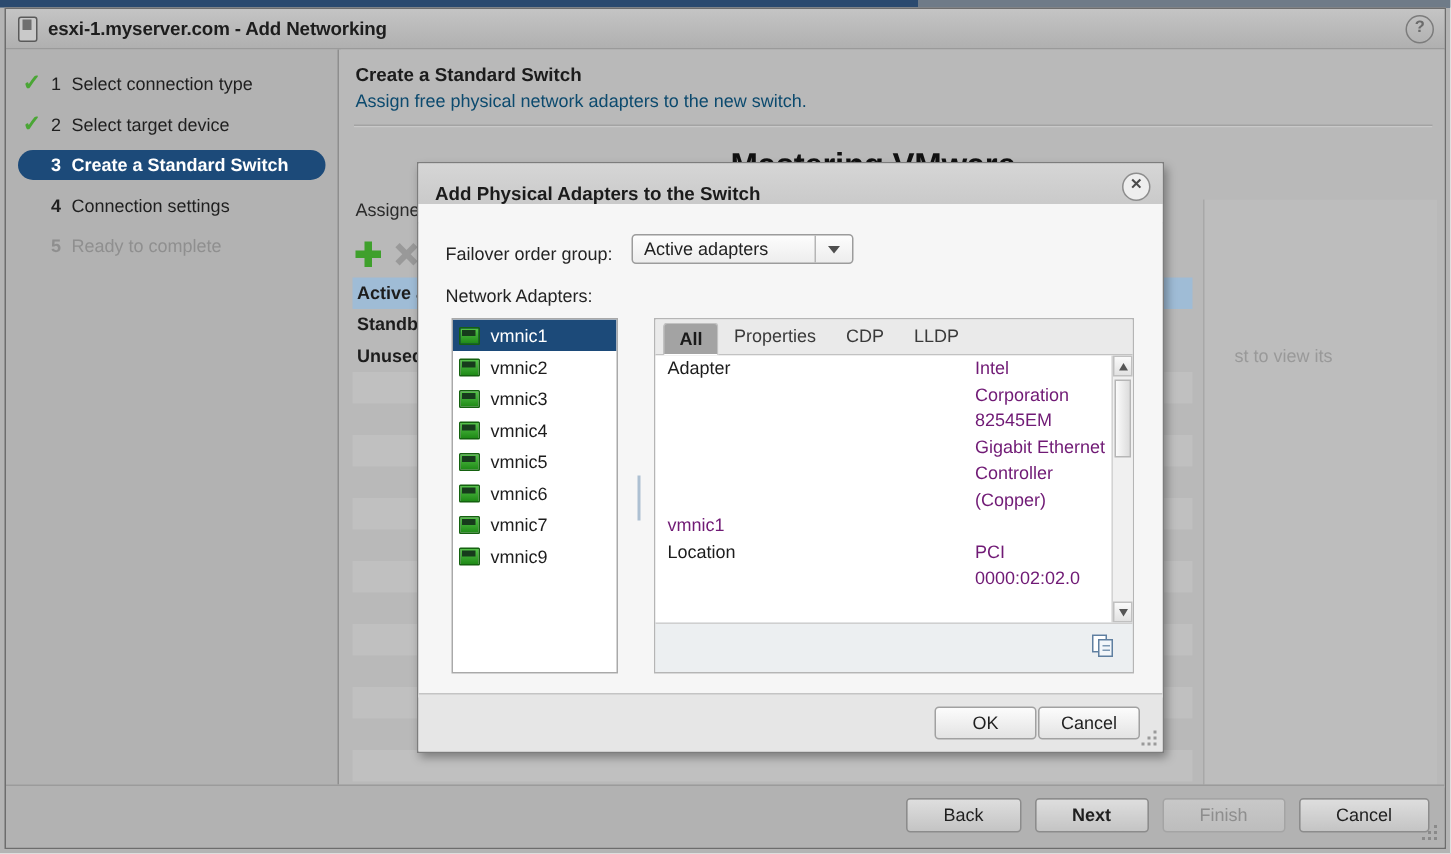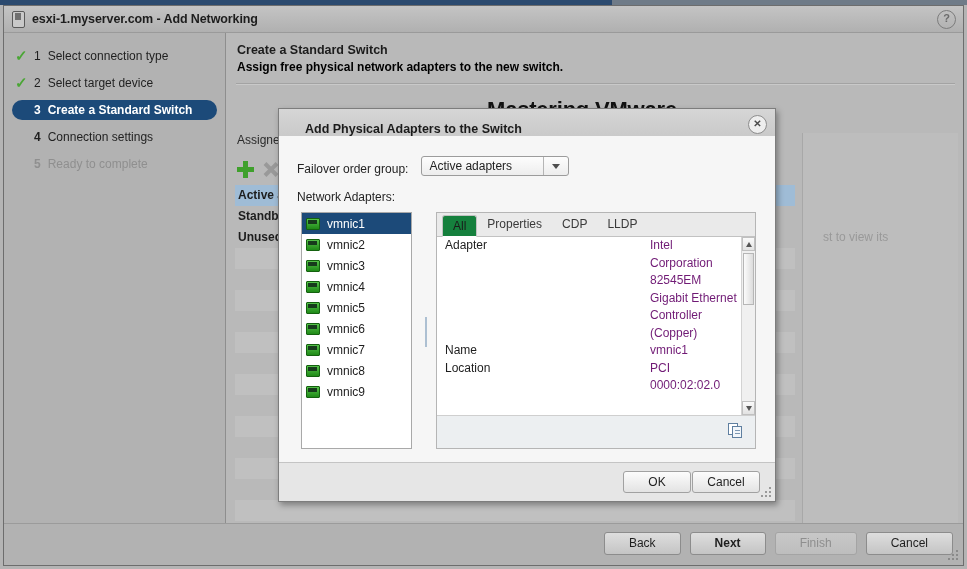--- a/index.html
+++ b/index.html
@@ -155,22 +155,21 @@
     padding: 10px 0 0 10px;
   }
   .content-title {
     font-size: 12.5px;
     font-weight: bold;
     color: #1c1c1c;
     margin-bottom: 3px;
   }
   .content-sub {
     font-size: 12px;
-    color: #000000;
-    font-weight: bold;
+    color: #0c4a6e;
   }
   .head-sep {
     margin: 9px 8px 0 9px;
     height: 1px;
     background: #a3a3a3;
     border-bottom: 1px solid #c9c9c9;
   }
 
   .assigned-label {
     position: absolute;
@@ -320,21 +319,21 @@
     box-shadow: 2px 3px 6px rgba(0,0,0,0.35);
     z-index: 100;
     box-sizing: border-box;
   }
   .dlg-titlebar {
     height: 40px;
     background: linear-gradient(to bottom, #d6d6d6 0%, #c4c4c4 100%);
     border-bottom: 1px solid #a7a7a7;
     display: flex;
     align-items: center;
-    padding-left: 26px;
+    padding-left: 11px;
     box-sizing: border-box;
   }
   .dlg-title {
     font-size: 12.5px;
     font-weight: bold;
     color: #1b1b1b;
   }
   .dlg-close {
     position: absolute;
     right: 8px; top: 6px;
@@ -481,25 +480,25 @@
   .tab {
     height: 22px;
     line-height: 21px;
     padding: 0 10px;
     font-size: 12px;
     color: #3a3a3a;
     cursor: pointer;
     box-sizing: border-box;
   }
   .tab.active {
-    background: #15803d;
+    background: #a3a3a3;
     border: 1px solid #c2c2c2;
     border-bottom: 1px solid #ffffff;
     border-radius: 3px 3px 0 0;
-    font-weight: normal;
+    font-weight: bold;
     color: #1a1a1a;
     margin-bottom: -1px;
   }
   .detail-content {
     position: absolute;
     left: 0; top: 24px;
     width: 318px; height: 178px;
     overflow: hidden;
     background: #ffffff;
   }
@@ -777,24 +776,20 @@
         <div class="nic-item">
           <span class="nic-icon"></span>
           <span>vmnic6</span>
         </div>
         <div class="nic-item">
           <span class="nic-icon"></span>
           <span>vmnic7</span>
         </div>
         <div class="nic-item">
           <span class="nic-icon"></span>
-          <span>vmnic8</span>
-        </div>
-        <div class="nic-item">
-          <span class="nic-icon"></span>
           <span>vmnic9</span>
         </div>
       </div>
 
       <div class="splitter">
           <i></i>
         </div>
 
       <div class="detail-panel">
 
@@ -804,21 +799,20 @@
           <div class="tab">CDP</div>
           <div class="tab">LLDP</div>
         </div>
 
         <div class="detail-content">
           <div class="d-row">
             <div class="d-key">Adapter</div>
             <div class="d-val">Intel Corporation 82545EM Gigabit Ethernet Controller (Copper)</div>
           </div>
           <div class="d-row">
-            <div class="d-key">Name</div>
             <div class="d-val">vmnic1</div>
           </div>
           <div class="d-row">
             <div class="d-key">Location</div>
             <div class="d-val">PCI 0000:02:02.0</div>
           </div>
         </div>
 
         <div class="scrollbar">
           <div class="sb-btn">

